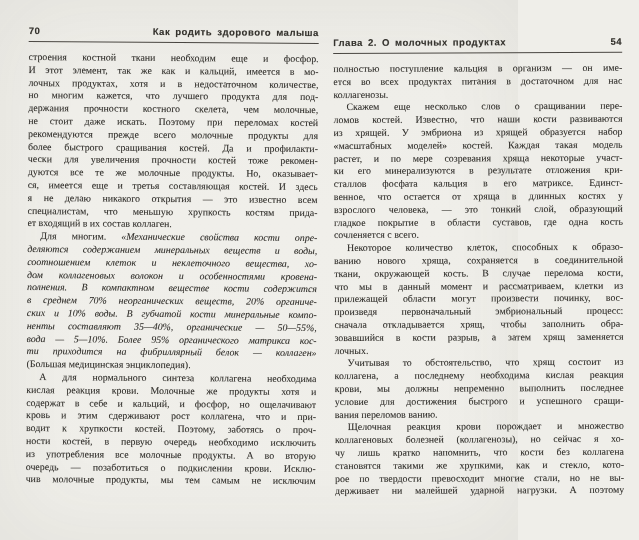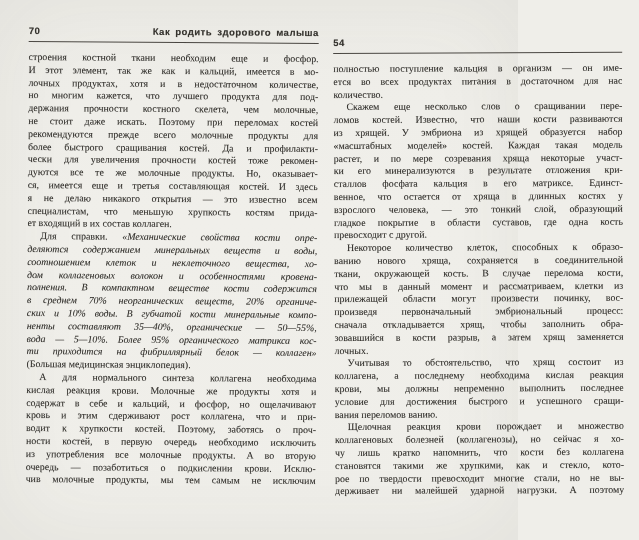--- a/index.html
+++ b/index.html
@@ -67,21 +67,21 @@
         <div class="bl"><span>держания прочности костного скелета, чем молочные,</span></div>
         <div class="bl"><span>не стоит даже искать. Поэтому при переломах костей</span></div>
         <div class="bl"><span>рекомендуются прежде всего молочные продукты для</span></div>
         <div class="bl"><span>более быстрого сращивания костей. Да и профилакти-</span></div>
         <div class="bl"><span>чески для увеличения прочности костей тоже рекомен-</span></div>
         <div class="bl"><span>дуются все те же молочные продукты. Но, оказывает-</span></div>
         <div class="bl"><span>ся, имеется еще и третья составляющая костей. И здесь</span></div>
         <div class="bl"><span>я не делаю никакого открытия — это известно всем</span></div>
         <div class="bl"><span>специалистам, что меньшую хрупкость костям прида-</span></div>
         <div class="bl end"><span>ет входящий в их состав коллаген.</span></div>
-        <div class="bl ind"><span>Для справки. </span><span class="it">«Механические свойства кости опре-</span></div>
+        <div class="bl ind"><span>Для многим. </span><span class="it">«Механические свойства кости опре-</span></div>
         <div class="bl"><span class="it">деляются содержанием минеральных веществ и воды,</span></div>
         <div class="bl"><span class="it">соотношением клеток и неклеточного вещества, хо-</span></div>
         <div class="bl"><span class="it">дом коллагеновых волокон и особенностями кровена-</span></div>
         <div class="bl"><span class="it">полнения. В компактном веществе кости содержится</span></div>
         <div class="bl"><span class="it">в среднем 70% неорганических веществ, 20% органиче-</span></div>
         <div class="bl"><span class="it">ских и 10% воды. В губчатой кости минеральные компо-</span></div>
         <div class="bl"><span class="it">ненты составляют 35—40%, органические — 50—55%,</span></div>
         <div class="bl"><span class="it">вода — 5—10%. Более 95% органического матрикса кос-</span></div>
         <div class="bl"><span class="it">ти приходится на фибриллярный белок — коллаген»</span></div>
         <div class="bl end"><span>(Большая медицинская энциклопедия).</span></div>
@@ -92,38 +92,39 @@
         <div class="bl"><span>водит к хрупкости костей. Поэтому, заботясь о проч-</span></div>
         <div class="bl"><span>ности костей, в первую очередь необходимо исключить</span></div>
         <div class="bl"><span>из употребления все молочные продукты. А во вторую</span></div>
         <div class="bl"><span>очередь — позаботиться о подкислении крови. Исклю-</span></div>
         <div class="bl"><span>чив молочные продукты, мы тем самым не исключим</span></div>
       </div>
   </div>
 
   <div class="page right">
     <div class="head">
+      <span>Глава 2. О молочных продуктах</span>
       <span>54</span>
     </div>
     <div class="rule"></div>
     <div class="pbody">
         <div class="bl"><span>полностью поступление кальция в организм — он име-</span></div>
         <div class="bl"><span>ется во всех продуктах питания в достаточном для нас</span></div>
-        <div class="bl end"><span>количество.</span></div>
+        <div class="bl end"><span>коллагенозы.</span></div>
         <div class="bl ind"><span>Скажем еще несколько слов о сращивании пере-</span></div>
         <div class="bl"><span>ломов костей. Известно, что наши кости развиваются</span></div>
         <div class="bl"><span>из хрящей. У эмбриона из хрящей образуется набор</span></div>
         <div class="bl"><span>«масштабных моделей» костей. Каждая такая модель</span></div>
         <div class="bl"><span>растет, и по мере созревания хряща некоторые участ-</span></div>
         <div class="bl"><span>ки его минерализуются в результате отложения кри-</span></div>
         <div class="bl"><span>сталлов фосфата кальция в его матриксе. Единст-</span></div>
         <div class="bl"><span>венное, что остается от хряща в длинных костях у</span></div>
         <div class="bl"><span>взрослого человека, — это тонкий слой, образующий</span></div>
         <div class="bl"><span>гладкое покрытие в области суставов, где одна кость</span></div>
-        <div class="bl end"><span>превосходит с другой.</span></div>
+        <div class="bl end"><span>сочленяется с всего.</span></div>
         <div class="bl ind"><span>Некоторое количество клеток, способных к образо-</span></div>
         <div class="bl"><span>ванию нового хряща, сохраняется в соединительной</span></div>
         <div class="bl"><span>ткани, окружающей кость. В случае перелома кости,</span></div>
         <div class="bl"><span>что мы в данный момент и рассматриваем, клетки из</span></div>
         <div class="bl"><span>прилежащей области могут произвести починку, вос-</span></div>
         <div class="bl"><span>произведя первоначальный эмбриональный процесс:</span></div>
         <div class="bl"><span>сначала откладывается хрящ, чтобы заполнить обра-</span></div>
         <div class="bl"><span>зовавшийся в кости разрыв, а затем хрящ заменяется</span></div>
         <div class="bl end"><span>лочных.</span></div>
         <div class="bl ind"><span>Учитывая то обстоятельство, что хрящ состоит из</span></div>

